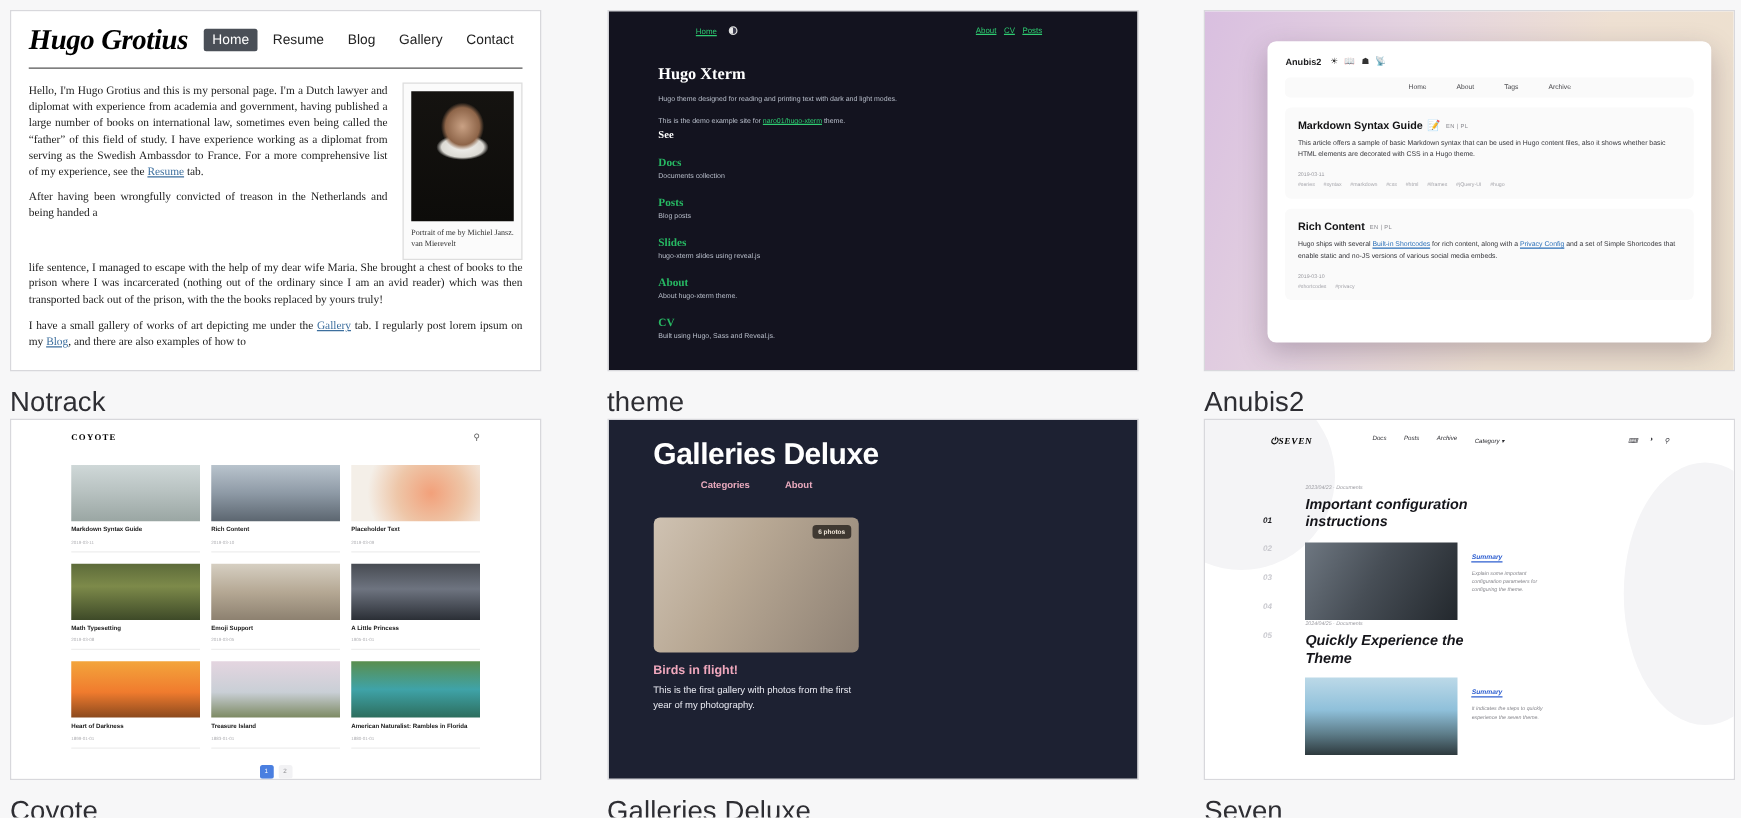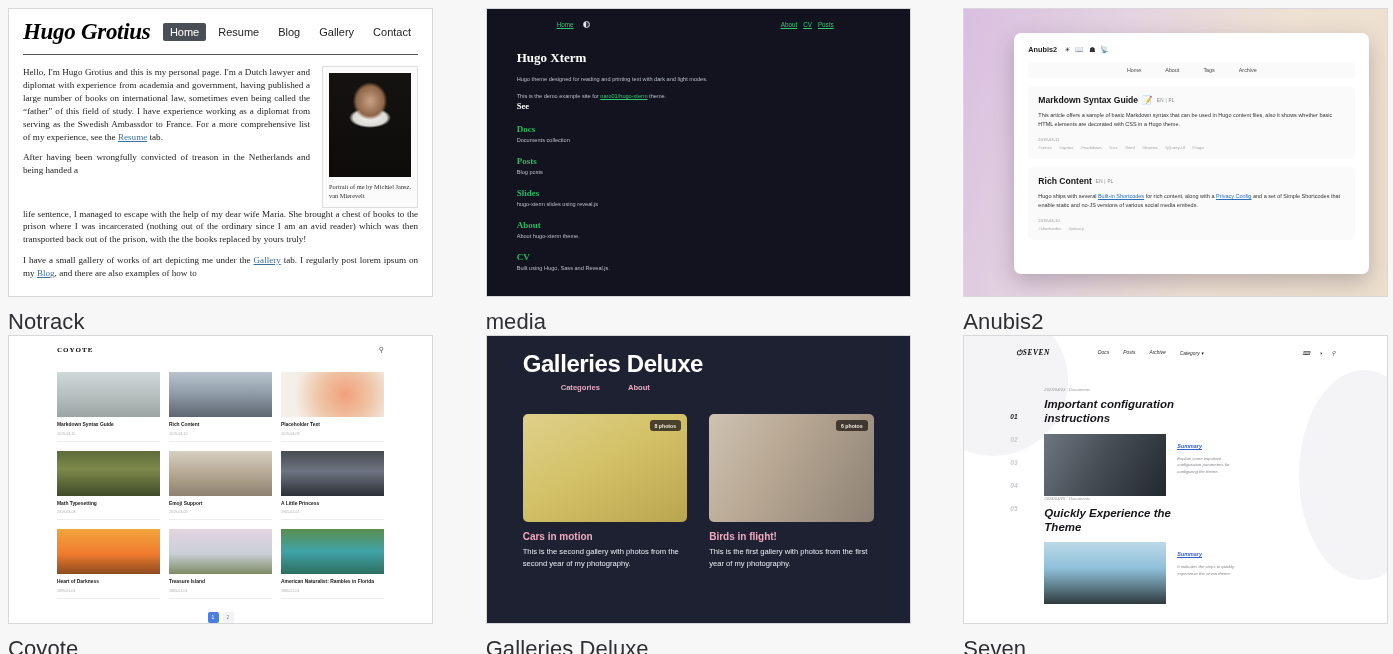--- a/index.html
+++ b/index.html
@@ -53,21 +53,21 @@
   .nt-wide { font-size:9.1px; line-height:1.42; text-align:justify; color:#1c1c1c; margin-bottom:8px; }
   .nt-wide a { color:#3d6f9e; }
 
   
   .xt { background:#13131f; height:100%; padding:12px 0 0 0; color:#cfd3dc; }
   .xt-bar { display:flex; justify-content:space-between; padding:0 70px 0 70px; font-size:6.3px; }
   .xt-bar a { color:#2ecc71; margin-right:6px; }
   .xt-moon { display:inline-block; width:7px; height:7px; border-radius:50%;
              background:linear-gradient(90deg,#e8e8e8 50%, #3b3b4d 50%); border:1px solid #ddd;
              vertical-align:-1px; margin-left:4px; }
-  .xt-main { padding:22px 70px 0 30px; }
+  .xt-main { padding:22px 70px 0 40px; }
   .xt-h1 { font-family:"Liberation Serif", serif; font-weight:bold; font-size:13px; color:#fff; }
   .xt-lead { font-size:5.6px; color:#b9bfcb; margin-top:9px; line-height:1.5; }
   .xt-lead a { color:#2ecc71; }
   .xt-see { font-family:"Liberation Serif", serif; font-weight:bold; font-size:8.5px; color:#fff; }
   .xt-item { margin-top:13px; }
   .xt-item h3 { font-family:"Liberation Serif", serif; font-size:9px; color:#27b863; font-weight:bold; }
   .xt-item p { font-size:5.6px; color:#b9bfcb; margin-top:3px; }
 
   
   .an { height:100%; background:linear-gradient(110deg,#d9bfe0 0%, #e4d3e0 32%, #eee0d2 62%, #ece0cd 100%); position:relative; }
@@ -203,21 +203,21 @@
             <h3>About</h3>
             <p>About hugo-xterm theme.</p>
           </div>
           <div class="xt-item">
             <h3>CV</h3>
             <p>Built using Hugo, Sass and Reveal.js.</p>
           </div>
         </div>
       </div>
     </div>
-    <div class="theme-label">media</div>
+    <div class="theme-label">theme</div>
   </div>
 
   <div class="cell">
     <div class="preview">
       <div class="an">
         <div class="an-win">
           <div class="an-top">
             <div class="an-brand">Anubis2</div>
             <div class="an-icons">
               <span>☀</span>
@@ -335,27 +335,20 @@
 
   <div class="cell">
     <div class="preview">
       <div class="gd">
         <div class="gd-h1">Galleries Deluxe</div>
         <div class="gd-nav">
           <span>Categories</span>
           <span>About</span>
         </div>
         <div class="gd-row">
-          <div>
-            <div class="gd-img" style="background:linear-gradient(150deg,#ded08a 0%,#d4c268 45%,#b9a54e 100%);">
-              <div class="gd-badge">8 photos</div>
-            </div>
-            <div class="gd-ct">Cars in motion</div>
-            <div class="gd-cd">This is the second gallery with photos from the second year of my photography.</div>
-          </div>
           <div>
             <div class="gd-img" style="background:linear-gradient(120deg,#cfc2b2 0%,#b8a894 40%,#8e8174 100%);">
               <div class="gd-badge">6 photos</div>
             </div>
             <div class="gd-ct">Birds in flight!</div>
             <div class="gd-cd">This is the first gallery with photos from the first year of my photography.</div>
           </div>
         </div>
       </div>
     </div>

